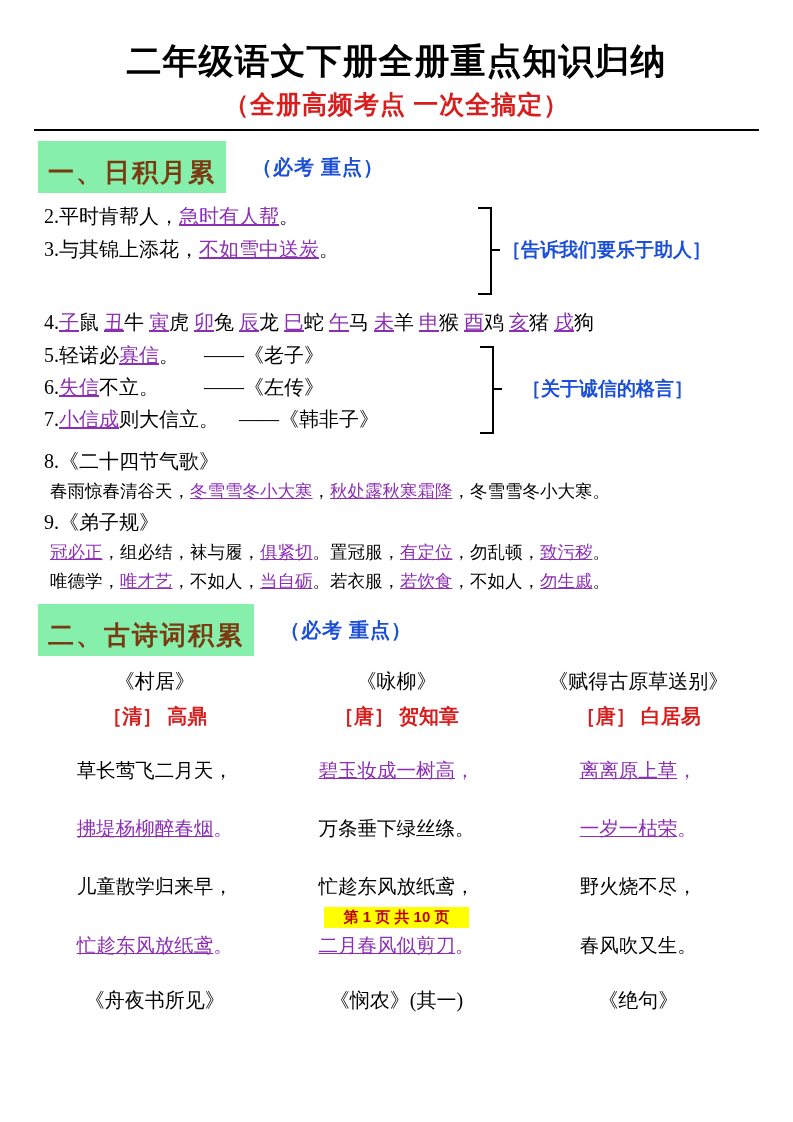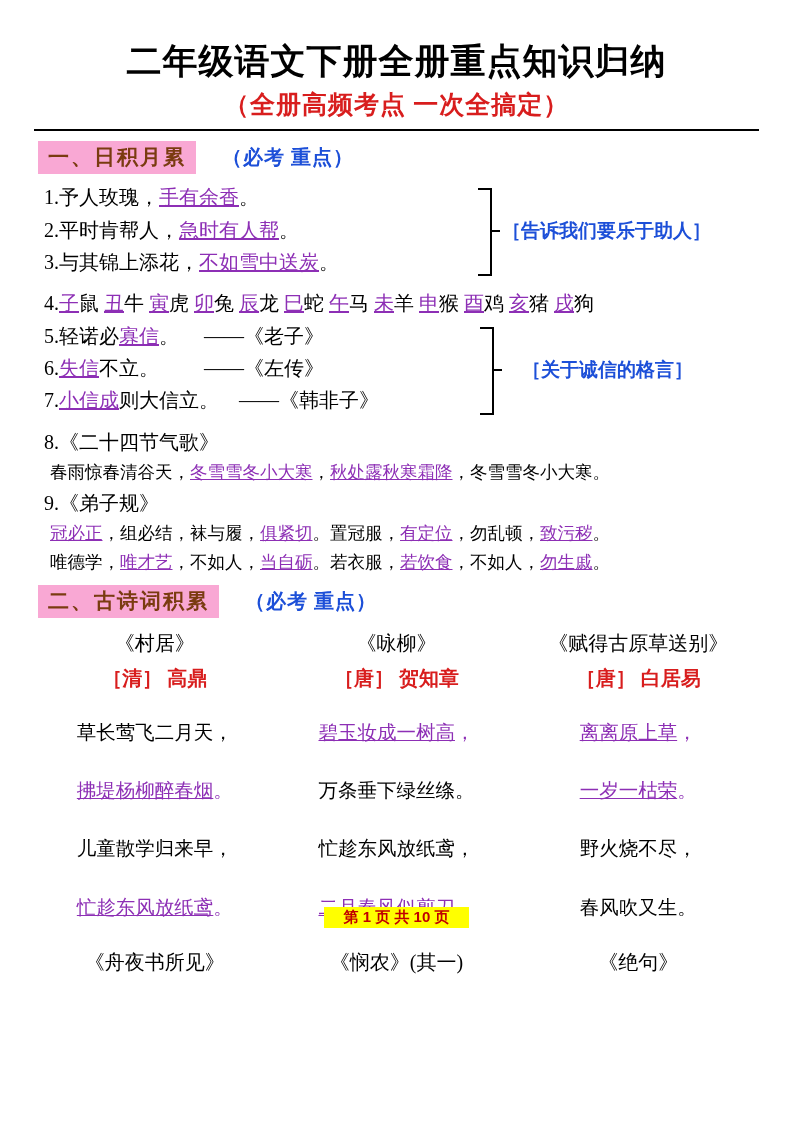--- a/index.html
+++ b/index.html
@@ -49,25 +49,25 @@
   }
 
   
   .section-head {
     display: flex;
     align-items: center;
     gap: 26px;
     margin: 10px 0 8px 4px;
   }
   .sec-title {
-    font-size: 21px;
+    font-size: 26px;
     font-weight: bold;
     color: #7a3b10;
-    background: #f9a8d4;
-    padding: 2px 10px 3px 10px;
+    background: #86efac;
+    padding: 14px 10px 3px 10px;
     letter-spacing: 2px;
     font-family: "Liberation Sans", sans-serif;
   }
   .sec-tag {
     font-size: 20px;
     font-weight: bold;
     color: #1c4fd8;
     letter-spacing: 1px;
   }
 
@@ -167,23 +167,20 @@
   <div class="doc-title">二年级语文下册全册重点知识归纳</div>
   <div class="doc-subtitle">（全册高频考点  一次全搞定）</div>
   <hr class="title-rule">
 
   <div class="section-head">
     <span class="sec-title">一、日积月累</span>
     <span class="sec-tag">（必考 重点）</span>
   </div>
 
   <div class="annot-block" style="height:104px;">
-    <div class="line">
-      <span>1.</span><span>予人玫瑰，</span><span class="purple-u">手有余香</span><span>。</span>
-    </div>
     <div class="line">
       <span>2.</span><span>平时肯帮人，</span><span class="purple-u">急时有人帮</span><span>。</span>
     </div>
     <div class="line">
       <span>3.</span><span>与其锦上添花，</span><span class="purple-u">不如雪中送炭</span><span>。</span>
     </div>
     <div class="brace" style="left:444px; top:6px; height:84px;"></div>
     <div class="brace-dash" style="left:456px; top:48px;"></div>
     <div class="annot-text" style="left:468px; top:36px;">［告诉我们要乐于助人］</div>
   </div>

